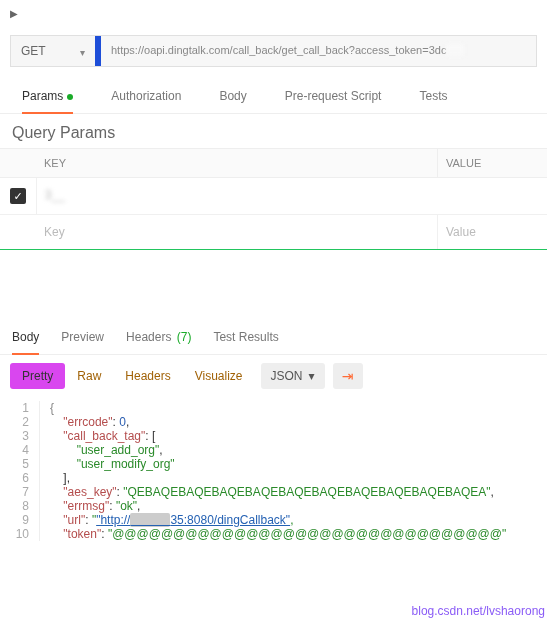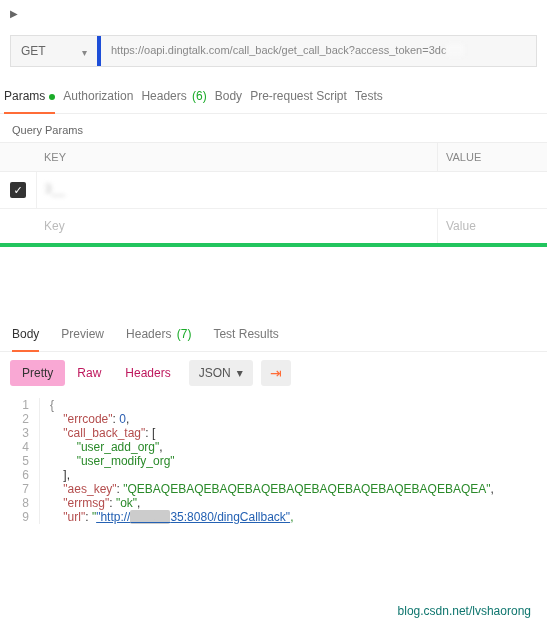--- a/index.html
+++ b/index.html
@@ -1,64 +1,64 @@
 <!DOCTYPE html>
 <html><head>
 <meta charset="utf-8">
 <style>
 * { margin: 0; padding: 0; box-sizing: border-box; font-family: -apple-system, BlinkMacSystemFont, "Segoe UI", Arial, sans-serif; }
 body { background: #fff; font-size: 12px; color: #333; width: 547px; }
 .section-header { display: flex; align-items: center; padding: 8px 10px; font-size: 13px; color: #333; }
 .section-header .tri { font-size: 10px; color: #666; margin-right: 6px; }
 .url-bar { display: flex; margin: 8px 10px 12px; border: 1px solid #e0e0e0; background: #f7f7f7; }
-.method-select { width: 90px; padding: 8px 10px; border: none; border-right: 4px solid #1d4ed8; background: #f6f6f6; color: #666; font-size: 12px; display: flex; align-items: flex-end; justify-content: space-between; }
+.method-select { width: 90px; padding: 8px 10px; border: none; border-right: 6px solid #1d4ed8; background: #f6f6f6; color: #666; font-size: 12px; display: flex; align-items: flex-end; justify-content: space-between; }
 .method-select .chev { font-size: 10px; color: #888; }
 .url-input { flex: 1; padding: 8px 10px; color: #888; font-size: 11px; white-space: nowrap; overflow: hidden; text-overflow: ellipsis; }
 .url-blur { background: #f9f9f9; color: #ddd; padding: 0 4px; }
-.req-tabs { display: flex; align-items: center; border-bottom: 1px solid #eee; padding: 0 4px; gap: 8px; }
+.req-tabs { display: flex; align-items: center; border-bottom: 1px solid #eee; padding: 0 22px; gap: 38px; }
 .req-tab { padding: 10px 0; font-size: 12px; color: #777; position: relative; }
 .req-tab.active { color: #333; }
 .req-tab.active::after { content: ""; position: absolute; left: 0; right: 0; bottom: -1px; height: 2px; background: #ff6c37; }
 .dot { display: inline-block; width: 6px; height: 6px; border-radius: 50%; background: #1aab29; margin-left: 4px; vertical-align: middle; }
 .badge { color: #1aab29; margin-left: 2px; }
-.subhead { padding: 10px 12px 6px; font-size: 11px; color: #666; }
-.kv-table { width: 100%; border-top: 1px solid #eee; border-bottom: 4px solid #22c55e; }
+.subhead { padding: 10px 12px 6px; font-size: 16px; color: #666; }
+.kv-table { width: 100%; border-top: 1px solid #eee; border-bottom: 1px solid #22c55e; }
 .kv-row { display: flex; border-bottom: 1px solid #f0f0f0; }
 .kv-row:last-child { border-bottom: none; }
 .kv-check { width: 36px; display: flex; align-items: center; justify-content: center; padding: 10px 0; }
 .kv-check .cb { width: 16px; height: 16px; border-radius: 2px; display: flex; align-items: center; justify-content: center; font-size: 11px; }
 .kv-check .cb.checked { background: #333; color: #fff; }
 .kv-key { flex: 1; padding: 10px 8px; color: #555; font-size: 12px; }
 .kv-val { width: 110px; padding: 10px 8px; color: #bbb; font-size: 12px; border-left: 1px solid #f0f0f0; }
 .kv-header { display: flex; background: #fafafa; font-size: 11px; color: #888; border-bottom: 1px solid #eee; }
 .kv-header .h-check { width: 36px; }
 .kv-header .h-key { flex: 1; padding: 8px; }
 .kv-header .h-val { width: 110px; padding: 8px; border-left: 1px solid #eee; }
 .kv-placeholder { color: #bbb; }
 .gap { height: 70px; }
 .resp-tabs { display: flex; gap: 22px; padding: 0 12px; border-bottom: 1px solid #eee; }
 .resp-tab { padding: 10px 0; font-size: 12px; color: #777; position: relative; }
 .resp-tab.active { color: #333; }
 .resp-tab.active::after { content: ""; position: absolute; left: 0; right: 0; bottom: -1px; height: 2px; background: #ff6c37; }
 .resp-toolbar { display: flex; align-items: center; gap: 0; padding: 8px 10px; }
-.tb-btn { padding: 6px 12px; font-size: 12px; color: #be185d; border-radius: 3px; }
-.tb-btn.active { background: #f9a8d4; color: #333; }
+.tb-btn { padding: 6px 12px; font-size: 12px; color: #a16207; border-radius: 3px; }
+.tb-btn.active { background: #d946ef; color: #333; }
 .tb-select { background: #eee; padding: 6px 10px; color: #555; display: flex; align-items: center; gap: 6px; border-radius: 3px; margin-left: 6px; }
 .tb-wrap { width: 30px; height: 26px; background: #eee; margin-left: 8px; display: flex; align-items: center; justify-content: center; color: #ff6c37; border-radius: 3px; font-size: 14px; }
 .code-block { font-family: Consolas, Menlo, monospace; font-size: 12px; padding: 4px 0 10px; }
 .code-line { display: flex; }
 .gutter { width: 40px; text-align: right; padding-right: 10px; color: #aaa; user-select: none; border-right: 1px solid #eee; }
 .code { padding-left: 10px; white-space: pre; }
 .brace { color: #888; }
 .key { color: #b44d4d; }
 .str { color: #2a8a2a; }
 .num { color: #2a5db0; }
 .link { color: #2461b3; text-decoration: underline; }
 .redact { background: #ccc; color: #ccc; border-radius: 2px; }
-.watermark { position: absolute; right: 16px; color: #0f766e; font-size: 12px; }
+.watermark { position: absolute; right: 2px; color: #8b5cf6; font-size: 12px; }
 .blurred { filter: blur(2px); }
 </style>
 </head>
 <body>
 
 <div class="section-header">
   <span class="tri">▶</span>
 </div>
 
 <div class="url-bar">
@@ -67,21 +67,20 @@
     <span class="chev">▾</span>
   </div>
   <div class="url-input">
     <span>https://oapi.dingtalk.com/call_back/get_call_back?access_token=3dc</span><span class="url-blur blurred">.   .</span>
   </div>
 </div>
 
 <div class="req-tabs">
   <div class="req-tab active"><span>Params</span><span class="dot"></span></div>
   <div class="req-tab">Authorization</div>
-  <div class="req-tab"><span>Headers</span> <span class="badge">(6)</span></div>
   <div class="req-tab">Body</div>
   <div class="req-tab">Pre-request Script</div>
   <div class="req-tab">Tests</div>
 </div>
 
 <div class="subhead">Query Params</div>
 
 <div class="kv-table">
   <div class="kv-header">
     <div class="h-check"></div>
@@ -107,20 +106,21 @@
   <div class="resp-tab active">Body</div>
   <div class="resp-tab">Preview</div>
   <div class="resp-tab"><span>Headers</span> <span class="badge">(7)</span></div>
   <div class="resp-tab">Test Results</div>
 </div>
 
 <div class="resp-toolbar">
   <div class="tb-btn active">Pretty</div>
   <div class="tb-btn">Raw</div>
   <div class="tb-btn">Headers</div>
+  <div class="tb-btn">Visualize</div>
   <div class="tb-select">
       <span>JSON</span>
       <span>▾</span>
     </div>
   <div class="tb-wrap">⇥</div>
 </div>
 
 <div class="code-block">
   <div class="code-line">
       <div class="gutter">1</div>
@@ -151,14 +151,18 @@
       <div class="code">    <span class="key">"aes_key"</span>: <span class="str">"QEBAQEBAQEBAQEBAQEBAQEBAQEBAQEBAQEBAQEBAQEA"</span>,</div>
     </div>
   <div class="code-line">
       <div class="gutter">8</div>
       <div class="code">    <span class="key">"errmsg"</span>: <span class="str">"ok"</span>,</div>
     </div>
   <div class="code-line">
       <div class="gutter">9</div>
       <div class="code">    <span class="key">"url"</span>: <span class="str">"<span class="link"><span>"http://</span><span class="redact">   .   .   .</span><span>35:8080/dingCallback"</span></span>,</span></div>
     </div>
+  <div class="code-line">
+      <div class="gutter">10</div>
+      <div class="code">    <span class="key">"token"</span>: <span class="str">"@@@@@@@@@@@@@@@@@@@@@@@@@@@@@@@@"</span></div>
+    </div>
   <div class="watermark" style="bottom:2px;">blog.csdn.net/lvshaorong</div>
 </div>
 
 </body></html>

